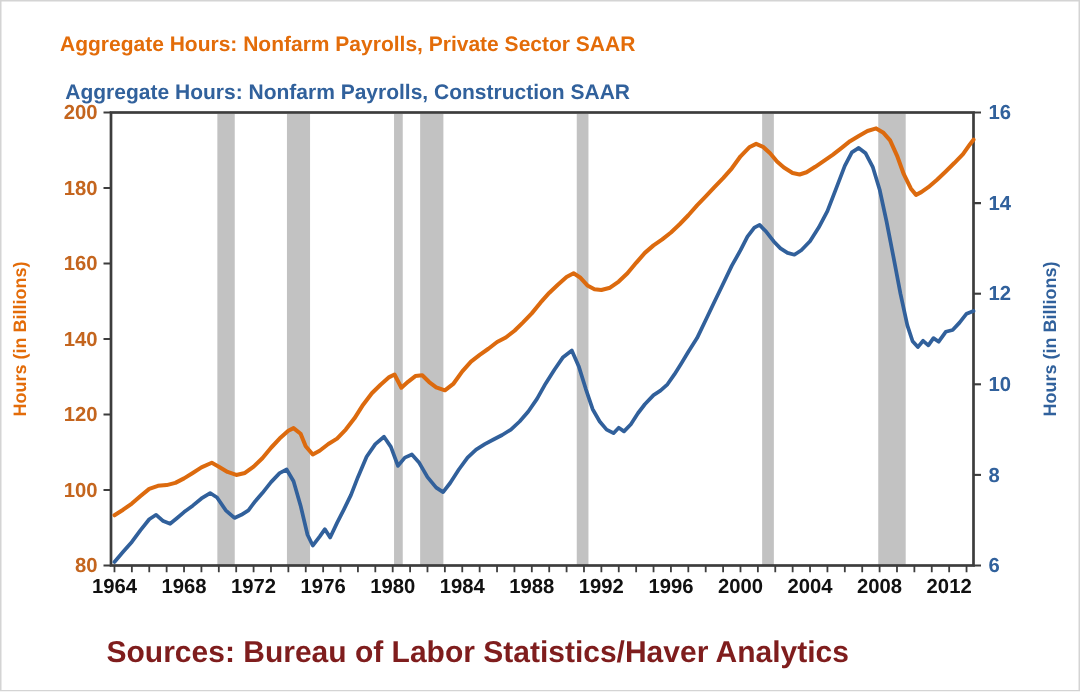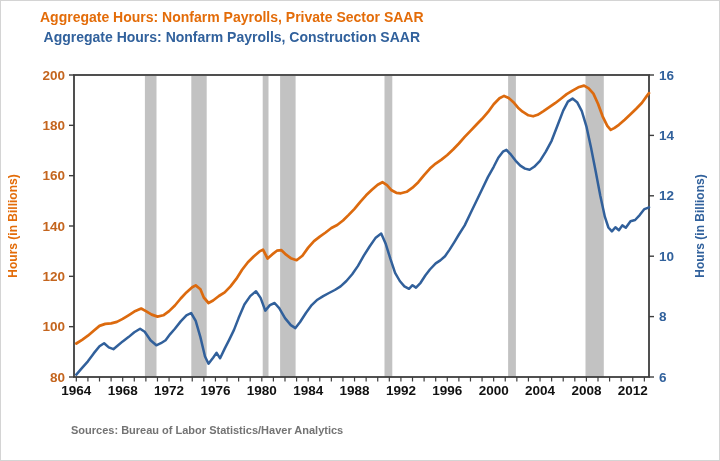--- a/index.html
+++ b/index.html
@@ -10,25 +10,25 @@
     background:#ffffff;
     font-family:"Liberation Sans", sans-serif;
     overflow:hidden;
   }
   .legend{
     position:absolute;left:39px;top:6px;
     line-height:20px;
     font-size:14px;font-weight:bold;
     letter-spacing:0px;
   }
-  .legend-line{white-space:nowrap;}
+  .legend-line{white-space:nowrap;margin-top:12px;}
   .chart-svg{position:absolute;left:0;top:0;}
   .source-note{
     position:absolute;left:70px;top:423px;
-    font-size:11px;font-weight:bold;color:#737373;
+    font-size:20px;font-weight:bold;color:#7f1d1d;
     white-space:nowrap;
   }
 </style>
 </head>
 <body>
 
 <div class="figure">
 
   <div class="legend">
     <div class="legend-line" style="color: rgb(227, 108, 9);">Aggregate Hours: Nonfarm Payrolls, Private Sector SAAR</div>

